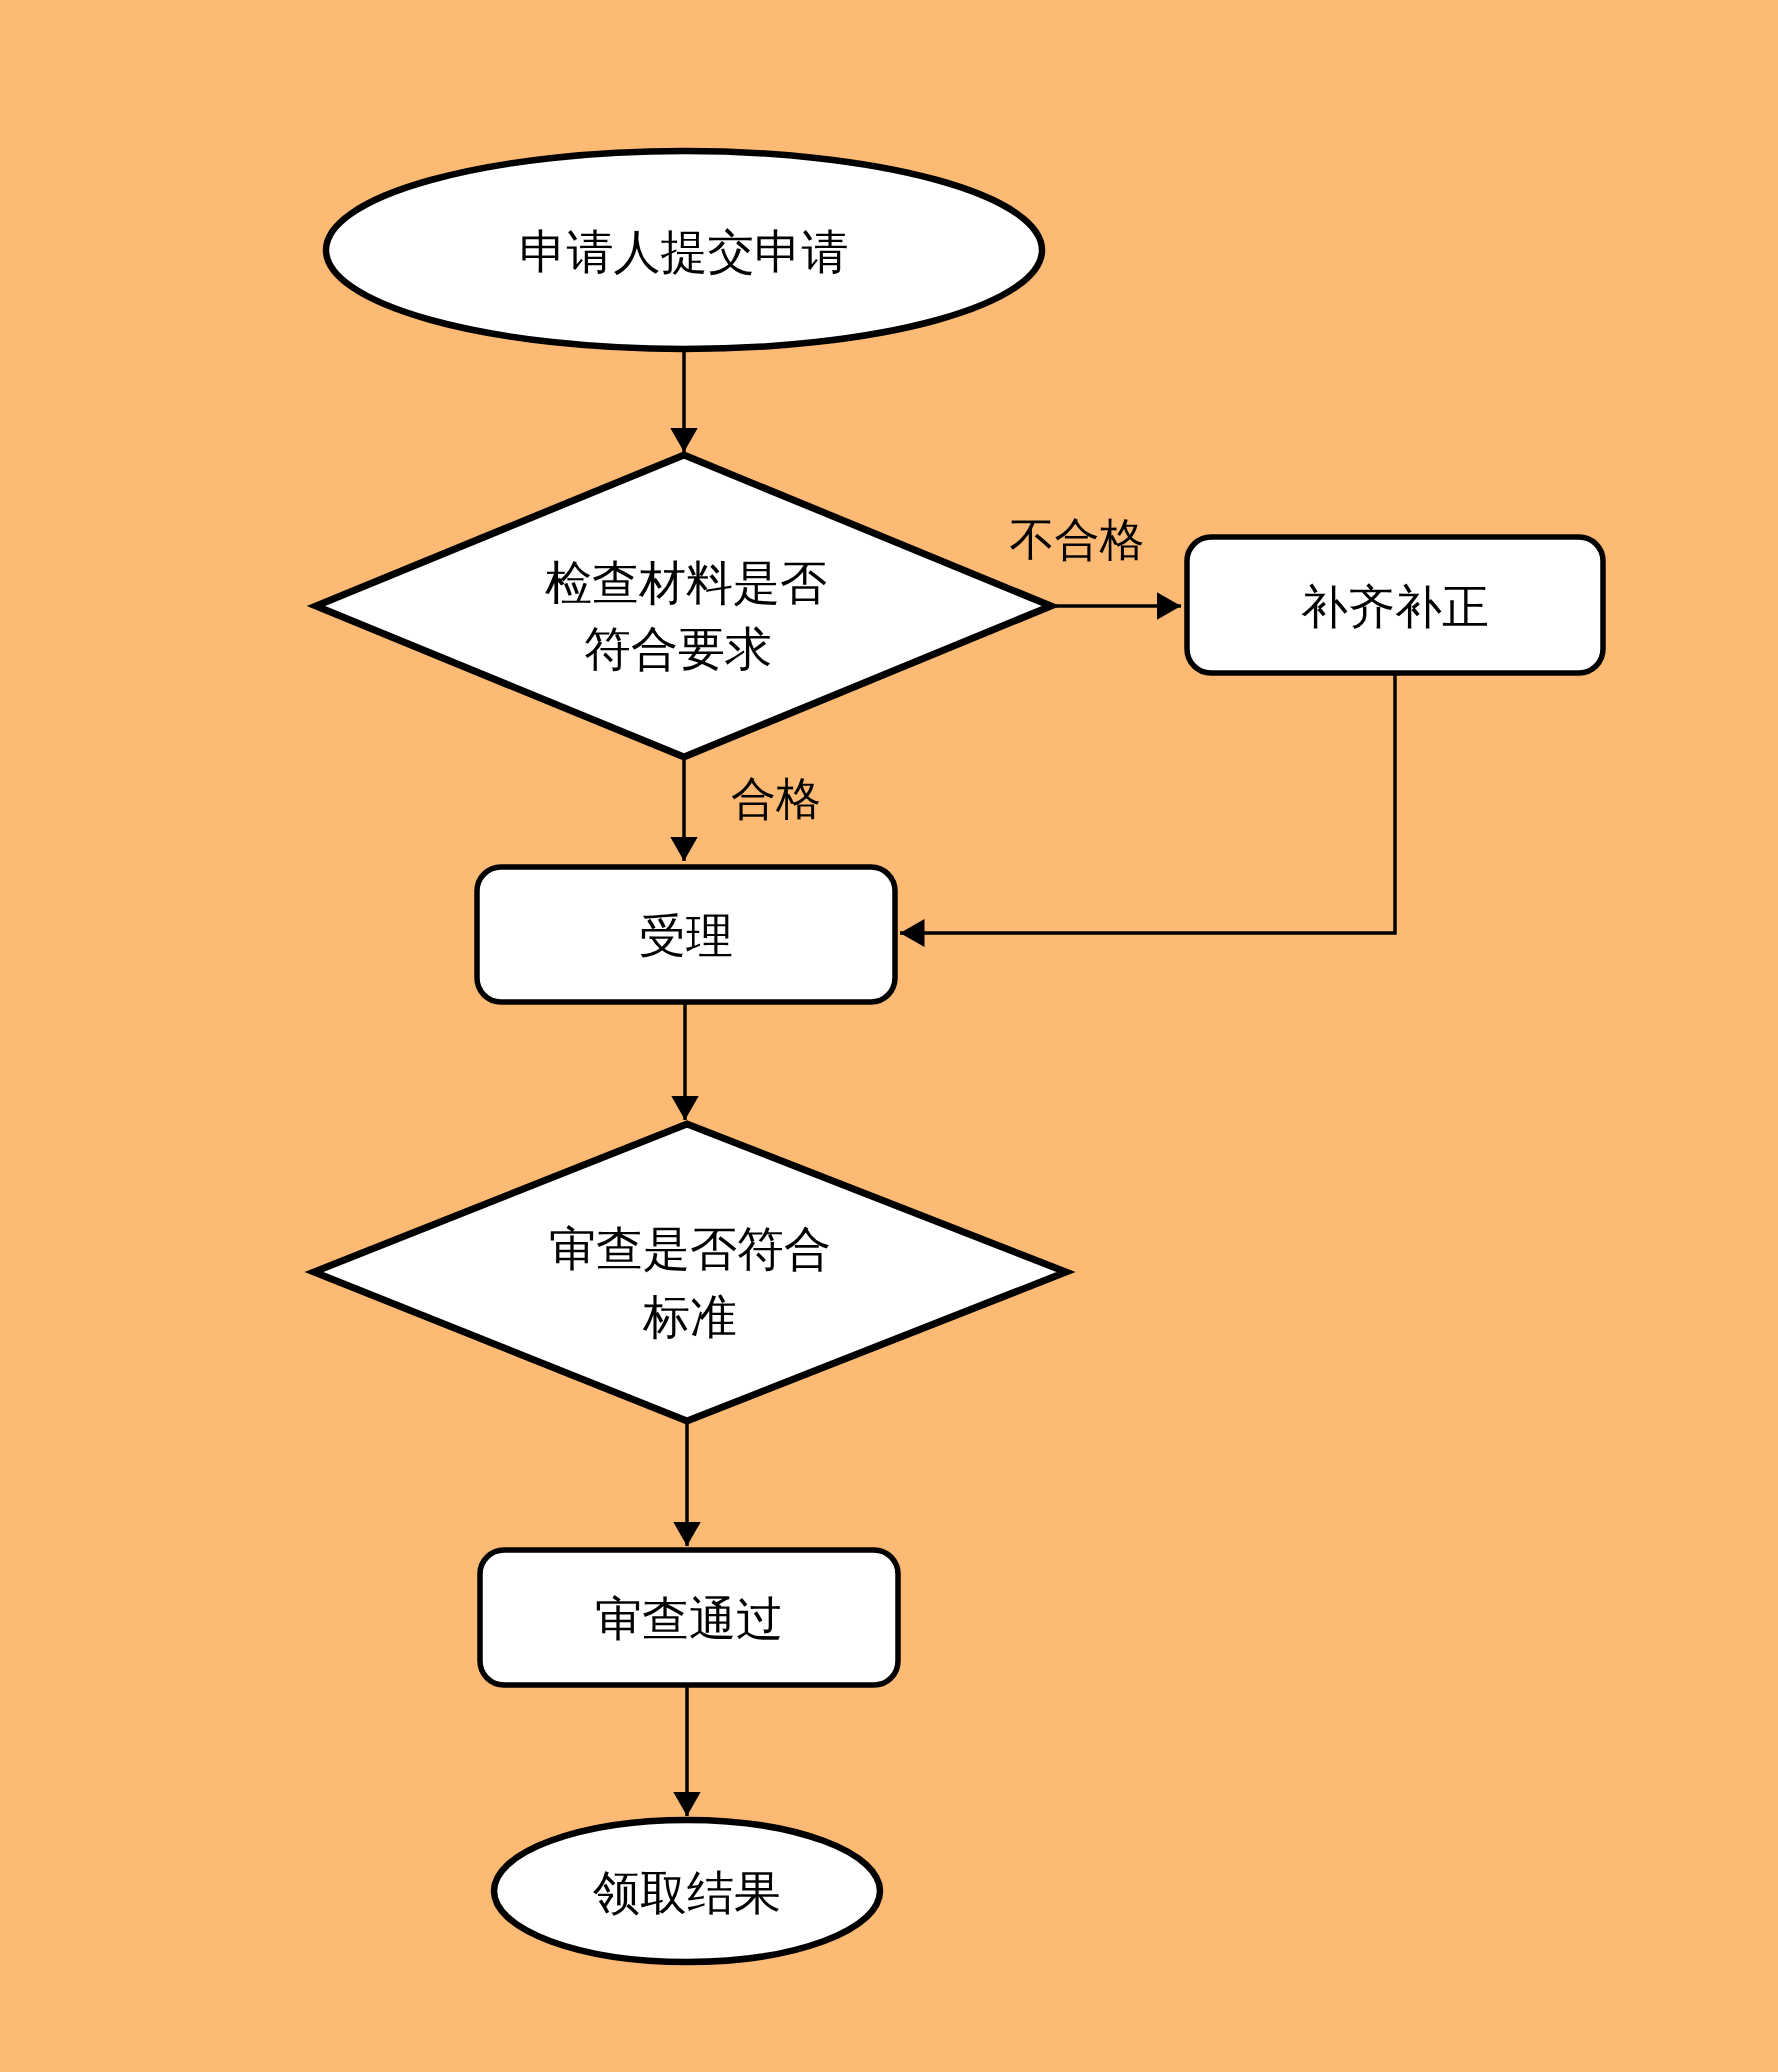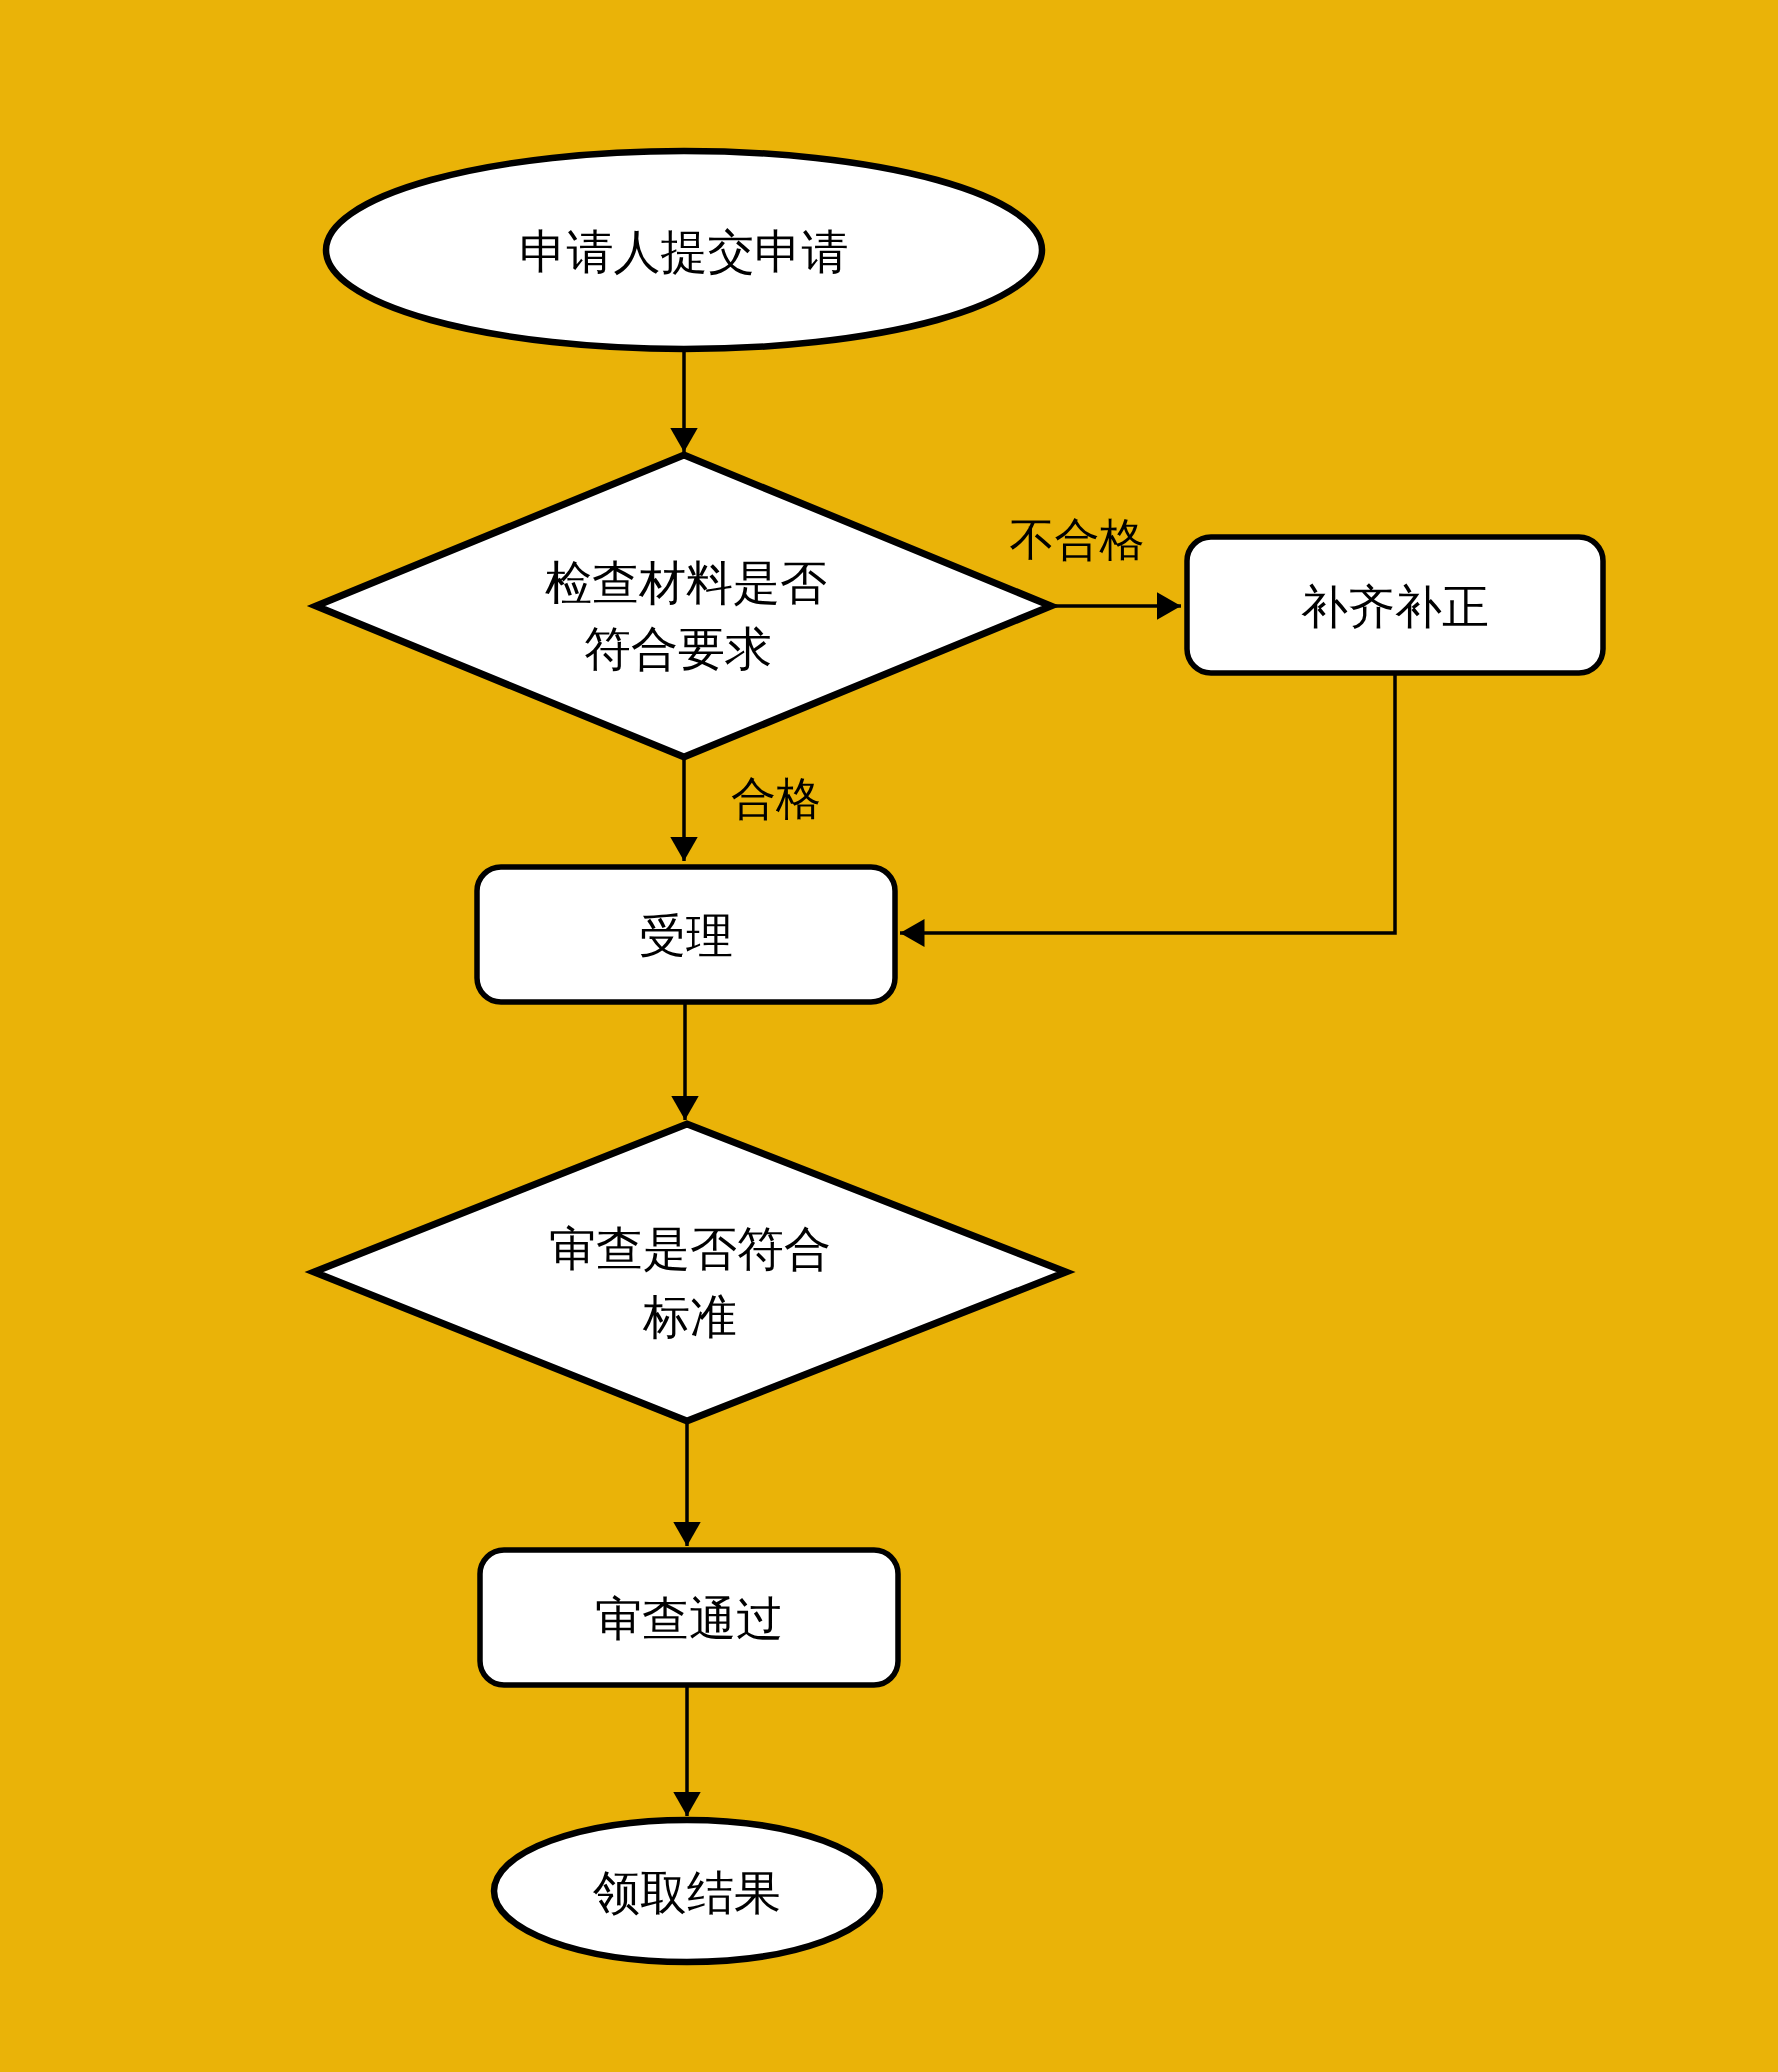--- a/index.html
+++ b/index.html
@@ -4,21 +4,21 @@
 <style>
   html, body {
     margin: 0;
     padding: 0;
     background: #ffffff;
   }
   .canvas {
     position: relative;
     width: 1778px;
     height: 2072px;
-    background: #eab308;
+    background: #fdba74;
     overflow: hidden;
   }
   svg { display: block; }
   .shape {
     fill: #ffffff;
     stroke: #000000;
   }
   .shape.ellipse  { stroke-width: 6.5px; }
   .shape.diamond  { stroke-width: 7px; }
   .shape.procbox  { stroke-width: 5.5px; }

